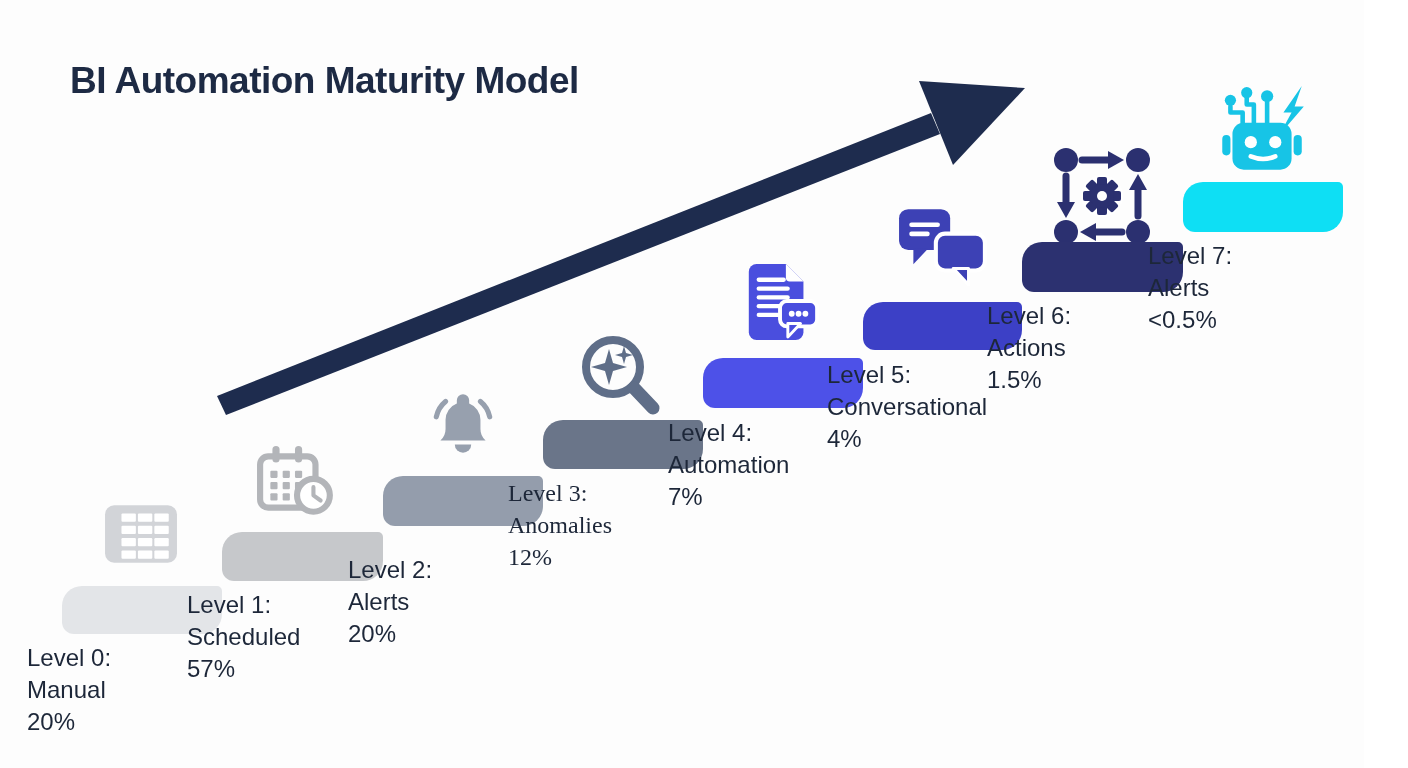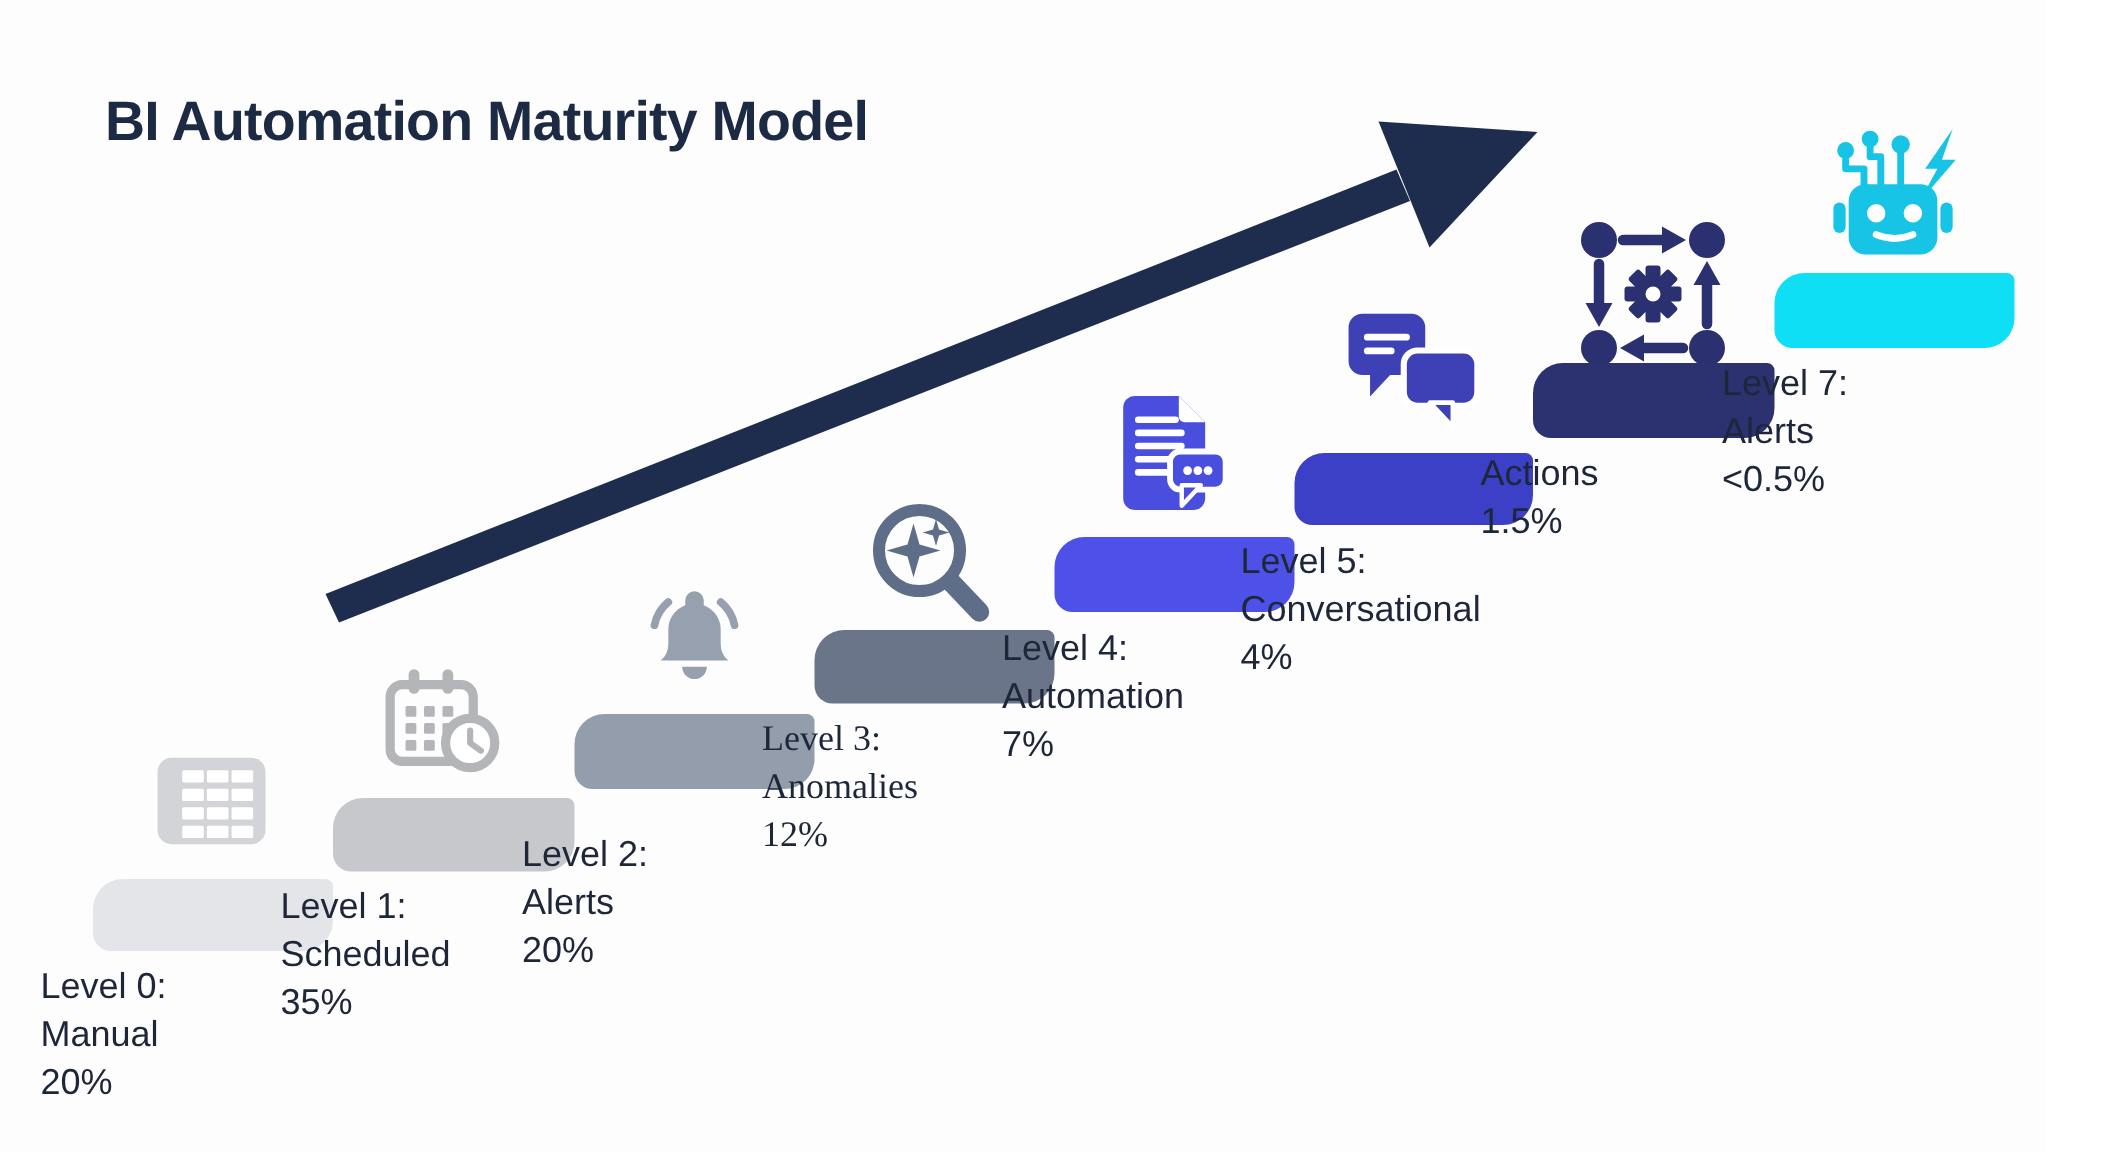--- a/index.html
+++ b/index.html
@@ -96,21 +96,21 @@
             <rect x="26" y="46" width="7" height="7" rx="1"></rect>
         </g>
         <circle cx="56" cy="48" r="16" fill="#fff" stroke="currentColor" stroke-width="6"></circle>
         <path d="M56,40 V48 L63,53" fill="none" stroke="currentColor" stroke-width="4" stroke-linecap="round" stroke-linejoin="round"></path>
       </svg>
     </div>
     <div class="bar b1" style="background: rgb(198, 200, 203);"></div>
     <div class="caption c1">
       <div>Level 1:</div>
       <div>Scheduled</div>
-      <div>35%</div>
+      <div>57%</div>
     </div>
   </div>
 
   <div>
     <div class="icon i2" style="color: rgb(151, 160, 174);">
       <svg viewBox="0 0 76 68">
         <path d="M38,4 a6,6 0 0 1 6,6 v3 a17,17 0 0 1 11,16 v9 q0,7 5,11 h-44 q5,-4 5,-11 v-9 a17,17 0 0 1 11,-16 v-3 a6,6 0 0 1 6,-6 z" fill="currentColor"></path>
         <path d="M30,53 a8,8 0 0 0 16,0 z" fill="currentColor"></path>
         <path d="M12,26 A26,26 0 0 1 21,11" fill="none" stroke="currentColor" stroke-width="5" stroke-linecap="round"></path>
         <path d="M64,26 A26,26 0 0 0 55,11" fill="none" stroke="currentColor" stroke-width="5" stroke-linecap="round"></path>
@@ -214,20 +214,21 @@
           <rect x="45" y="31" width="10" height="38" rx="2" transform="rotate(45 50 50)"></rect>
           <rect x="45" y="31" width="10" height="38" rx="2" transform="rotate(90 50 50)"></rect>
           <rect x="45" y="31" width="10" height="38" rx="2" transform="rotate(135 50 50)"></rect>
           <circle cx="50" cy="50" r="12"></circle>
         </g>
         <circle cx="50" cy="50" r="5" fill="#fff"></circle>
       </svg>
     </div>
     <div class="bar b6" style="background: rgb(44, 49, 112);"></div>
     <div class="caption c6">
+      <div>Level 6:</div>
       <div>Actions</div>
       <div>1.5%</div>
     </div>
   </div>
 
   <div>
     <div class="icon i7" style="color: rgb(23, 196, 230);">
       <svg viewBox="0 0 104 100">
         <g fill="none" stroke="currentColor" stroke-width="4.5" stroke-linecap="round" stroke-linejoin="round">
           <path d="M34,40 V28 H22 V22"></path>

